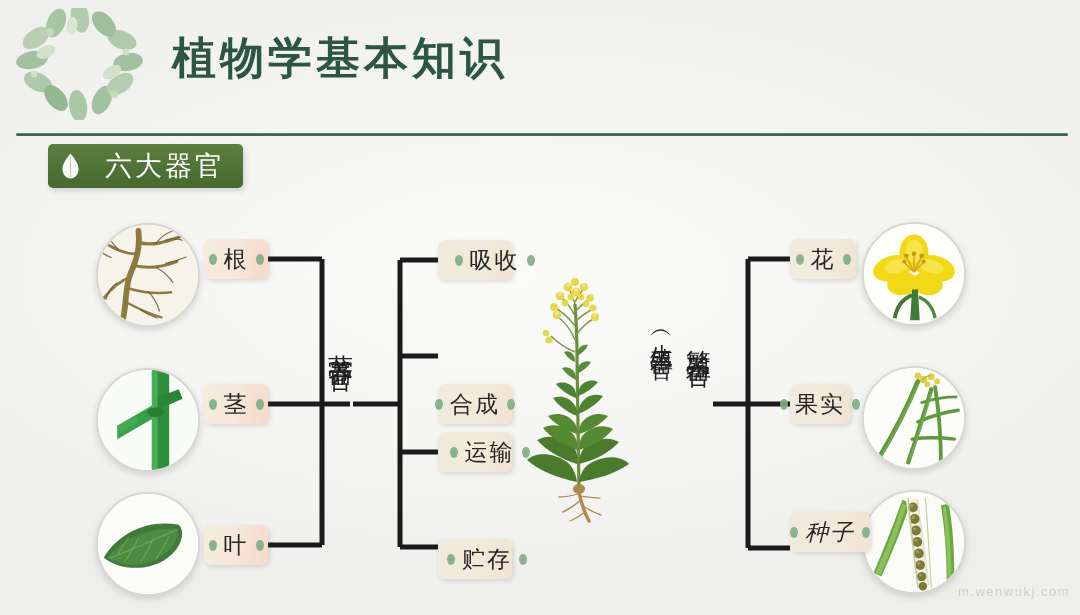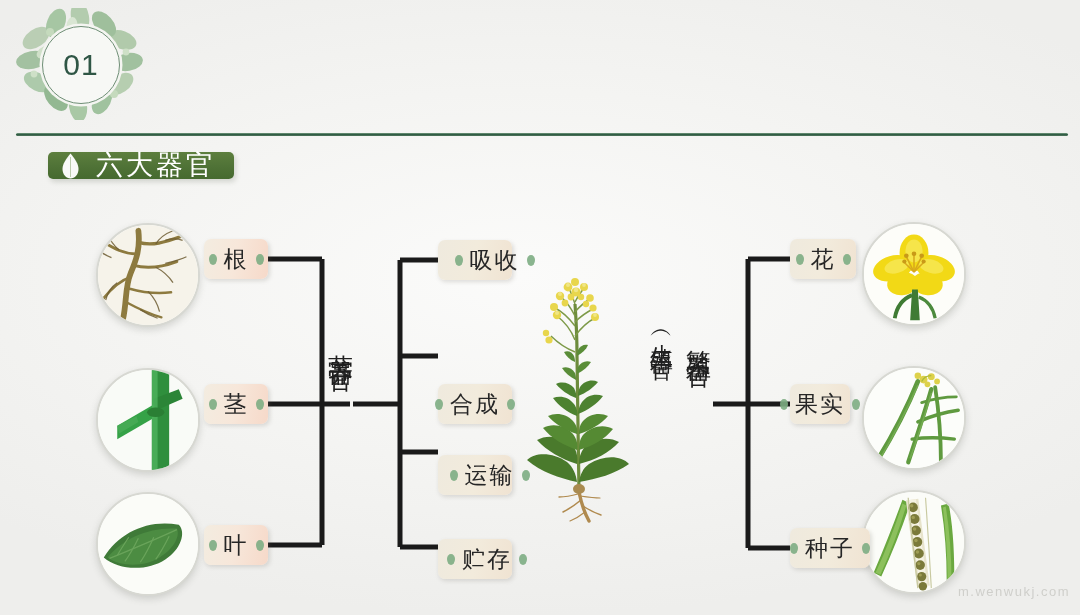--- a/index.html
+++ b/index.html
@@ -76,28 +76,28 @@
     position: absolute;
     left: 16px; top: 133px;
     width: 1052px; height: 3px;
     background: linear-gradient(to bottom, #7ba184 0%, #2e5a43 45%, #50775c 100%);
     border-radius: 2px;
   }
 
   
   .section-chip {
     position: absolute;
-    left: 48px; top: 152px;
-    height: 27px;
+    left: 48px; top: 144px;
+    height: 44px;
     padding: 0 18px 0 14px;
     border-radius: 5px;
     background: linear-gradient(to bottom, #5d7f3e 0%, #4f7236 55%, #466a2f 100%);
     display: flex;
     align-items: center;
-    gap: 17px;
+    gap: 26px;
     box-shadow: 2px 3px 5px rgba(60,70,50,0.18);
     z-index: 6;
   }
   .chip-icon { display: flex; align-items: center; }
   .chip-text {
     font-size: 27px;
     font-weight: 500;
     color: #ffffff;
     letter-spacing: 3px;
     line-height: 1;
@@ -220,25 +220,23 @@
         <ellipse cx="40" cy="15" rx="15" ry="9" fill="#a3c4a0" transform="rotate(292 40 15)"></ellipse>
         <ellipse cx="30" cy="44" rx="10" ry="6" fill="#cfe0c8" transform="rotate(-25 30 44)"></ellipse>
         <ellipse cx="96" cy="64" rx="10" ry="6" fill="#cfe0c8" transform="rotate(150 96 64)"></ellipse>
         <ellipse cx="56" cy="18" rx="9" ry="5.5" fill="#d8e6d2" transform="rotate(275 56 18)"></ellipse>
         <circle cx="34" cy="24" r="4" fill="#c3d9bb"></circle>
         <circle cx="98" cy="86" r="4" fill="#c3d9bb"></circle>
         <circle cx="18" cy="66" r="3.4" fill="#cde0c5"></circle>
         <circle cx="110" cy="44" r="3.4" fill="#cde0c5"></circle>
       </g>
     </svg>
-    <div class="badge-circle">
-      <span class="badge-num">01</span>
-    </div>
   </div>
 
+  <div class="page-title">植物学基本知识</div>
   <div class="header-rule"></div>
 </div>
 
 <div class="section-chip">
   <span class="chip-icon">
     <svg width="17" height="26" viewBox="0 0 17 26">
       <path d="M8.5 0.5 C13 6 16.5 11 16.5 16 C16.5 21.5 12.8 25.5 8.5 25.5 C4.2 25.5 0.5 21.5 0.5 16 C0.5 11 4 6 8.5 0.5 Z" fill="#ffffff" opacity="0.96"></path>
       <path d="M8.5 4 L8.5 24" stroke="#7e9c62" stroke-width="0.9" opacity="0.55"></path>
     </svg>
   </span>
@@ -343,21 +341,21 @@
 <div class="pill cream" style="left:438px; top:240px; width:74px;padding-left:48px;">
   <span class="pill-dot"></span>
   <span class="pill-text">吸收</span>
   <span class="pill-dot"></span>
 </div>
 <div class="pill cream" style="left:438px; top:336px; width:74px;margin-top:48px;">
   <span class="pill-dot"></span>
   <span class="pill-text">合成</span>
   <span class="pill-dot"></span>
 </div>
-<div class="pill cream" style="left:438px; top:455px; width:74px;padding-left:38px;">
+<div class="pill cream" style="left:438px; top:432px; width:74px;padding-left:38px;">
   <span class="pill-dot"></span>
   <span class="pill-text">运输</span>
   <span class="pill-dot"></span>
 </div>
 <div class="pill cream" style="left:438px; top:539px; width:74px;justify-content:space-between;">
   <span class="pill-dot"></span>
   <span class="pill-text">贮存</span>
   <span class="pill-dot"></span>
 </div>
 
@@ -451,21 +449,21 @@
 <div class="pill cream" style="left:790px; top:239px; width:66px;">
   <span class="pill-dot"></span>
   <span class="pill-text">花</span>
   <span class="pill-dot"></span>
 </div>
 <div class="pill cream" style="left:790px; top:384px; width:60px;">
   <span class="pill-dot"></span>
   <span class="pill-text">果实</span>
   <span class="pill-dot"></span>
 </div>
-<div class="pill cream" style="left:790px; top:528px; width:80px;">
+<div class="pill cream" style="left:790px; top:512px; width:80px;font-style:italic;">
   <span class="pill-dot"></span>
   <span class="pill-text">种子</span>
   <span class="pill-dot"></span>
 </div>
 
 <div class="thumb" style="left:862px; top:222px;">
   <svg viewBox="0 0 104 104">
     <rect width="104" height="104" fill="#fdfdf9"></rect>
     <g fill="#f2d916">
       <ellipse cx="30" cy="46" rx="21" ry="13" transform="rotate(-16 30 46)"></ellipse>

